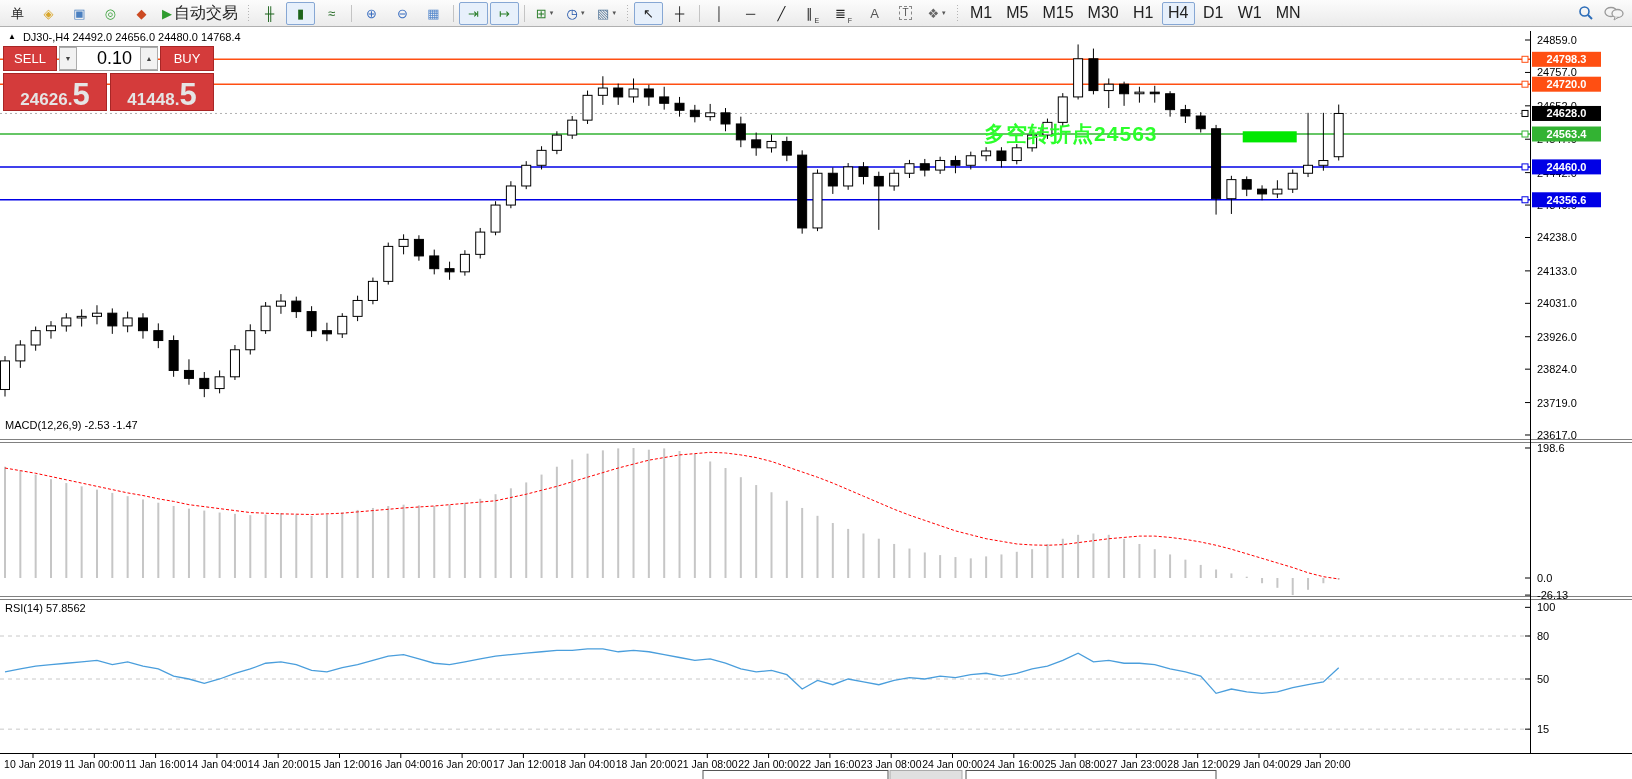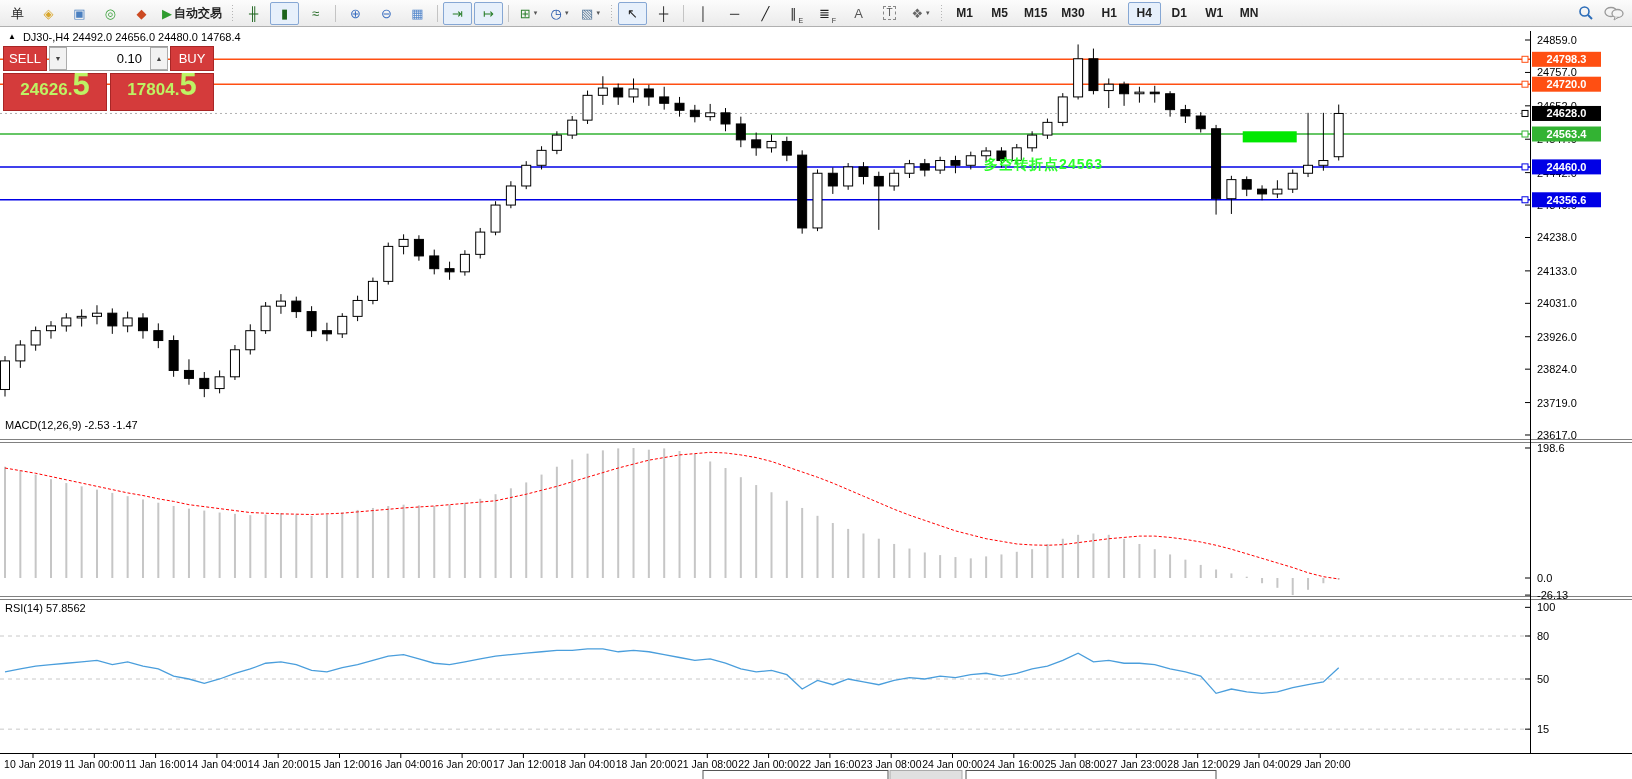--- a/index.html
+++ b/index.html
@@ -17,57 +17,57 @@
   }
   .tbtn{
     height:21px;min-width:21px;display:flex;align-items:center;justify-content:center;
     margin:0 1px;border:1px solid transparent;border-radius:2px;
     font-size:13px;color:#333;padding:0 3px;gap:2px;cursor:default;white-space:nowrap;
   }
   .tbtn.sel{background:#e7f0fb;border-color:#86a7d4;}
   .tbtn .glyph{font-size:13px;line-height:1;}
   .tbtn .sub{font-size:7px;align-self:flex-end;color:#333;}
   .tbtn .dd{font-size:7px;color:#555;margin-left:1px;}
-  .tbtn .lbl{font-size:12px;color:#222;font-weight:bold;}
+  .tbtn .lbl{font-size:16px;color:#222;}
   .tbtn.tf{font-size:11px;color:#333;padding:0 5px;}
   .tbtn .boxedT{border:1px dashed #888;padding:0 2px;font-size:10px;line-height:12px;}
   .tsep{width:1px;height:17px;background:#c4c4c4;margin:0 4px;flex:none;}
   .tgrip{width:3px;height:17px;margin:0 4px;flex:none;
     background-image:repeating-linear-gradient(#b5b5b5 0 1px,transparent 1px 3px);
     background-size:1px 100%;background-repeat:no-repeat;background-position:center;}
   .tb-right{margin-left:auto;display:flex;align-items:center;margin-right:8px;gap:10px;}
   
   #chart-svg{position:absolute;left:0;top:0;z-index:1;}
   .symbol-line{
     position:absolute;left:8px;top:31px;z-index:4;display:flex;align-items:center;gap:7px;
     font-size:11px;color:#000;
   }
   .collapse-tri{font-size:8px;color:#000;line-height:1;}
   .trade-panel{position:absolute;left:3px;top:46px;width:211px;z-index:5;}
   .tp-row1{display:flex;height:25px;}
   .btn-sell,.btn-buy{
-    width:44px;box-sizing:border-box;background:#d43b3b;color:#fff;font-size:13px;
+    width:54px;box-sizing:border-box;background:#d43b3b;color:#fff;font-size:13px;
     display:flex;align-items:center;justify-content:center;border:1px solid #a82626;flex:none;
   }
   .spin{display:flex;flex:1;border-top:1px solid #9a9a9a;border-bottom:1px solid #9a9a9a;background:#fff;margin:0 2px;}
   .spin-btn{width:16px;display:flex;align-items:center;justify-content:center;
     font-size:7px;color:#444;background:#f2f2f2;border:1px solid #adadad;flex:none;}
   .vol{flex:1;display:flex;align-items:center;justify-content:flex-end;
-    font-size:13px;color:#000;padding-right:8px;}
+    font-size:18px;color:#000;padding-right:8px;}
   .tp-row2{display:flex;margin-top:2px;height:38px;gap:3px;}
-  .price-box{flex:1;background:#d43b3b;border:1px solid #a82626;color:#bef264;
-    display:flex;align-items:flex-end;justify-content:center;padding-bottom:10px;}
+  .price-box{flex:1;background:#d43b3b;border:1px solid #a82626;color:#e5e5e5;
+    display:flex;align-items:flex-end;justify-content:center;padding-bottom:0;}
   .pb-main{font-size:17px;font-weight:bold;line-height:1.25;}
   .pb-dot{font-size:17px;font-weight:bold;line-height:1.25;}
   .pb-pip{font-size:31px;font-weight:bold;line-height:1;}
   .macd-label{position:absolute;left:5px;top:419px;z-index:3;font-size:11px;color:#000;}
   .rsi-label{position:absolute;left:5px;top:602px;z-index:3;font-size:11px;color:#000;}
   .annotation{
     position:absolute;left:984px;top:118px;z-index:3;
-    font-size:14px;font-weight:bold;color:#2bff2b;letter-spacing:1px;white-space:nowrap;margin-top:36px;
+    font-size:21px;font-weight:bold;color:#2bff2b;letter-spacing:1px;white-space:nowrap;
   }
 </style>
 </head>
 <body>
 
 <div class="toolbar" id="toolbar">
 
   <div class="tbtn">
       <span class="glyph" style="color: rgb(34, 34, 34);">单</span>
     </div>
@@ -613,21 +613,21 @@
     </div>
     <div class="btn-buy">BUY</div>
   </div>
   <div class="tp-row2">
     <div class="price-box">
       <span class="pb-main">24626</span>
         <span class="pb-dot">.</span>
         <span class="pb-pip">5</span>
     </div>
     <div class="price-box">
-      <span class="pb-main">17804</span>
+      <span class="pb-main">41448</span>
         <span class="pb-dot">.</span>
         <span class="pb-pip">5</span>
     </div>
   </div>
 </div>
 
 <div class="macd-label">MACD(12,26,9) -2.53 -1.47</div>
 <div class="rsi-label">RSI(14) 57.8562</div>
 <div class="annotation" style="left: 984.12px; top: 120.01px; color: rgb(43, 255, 43);">多空转折点24563</div>
 

